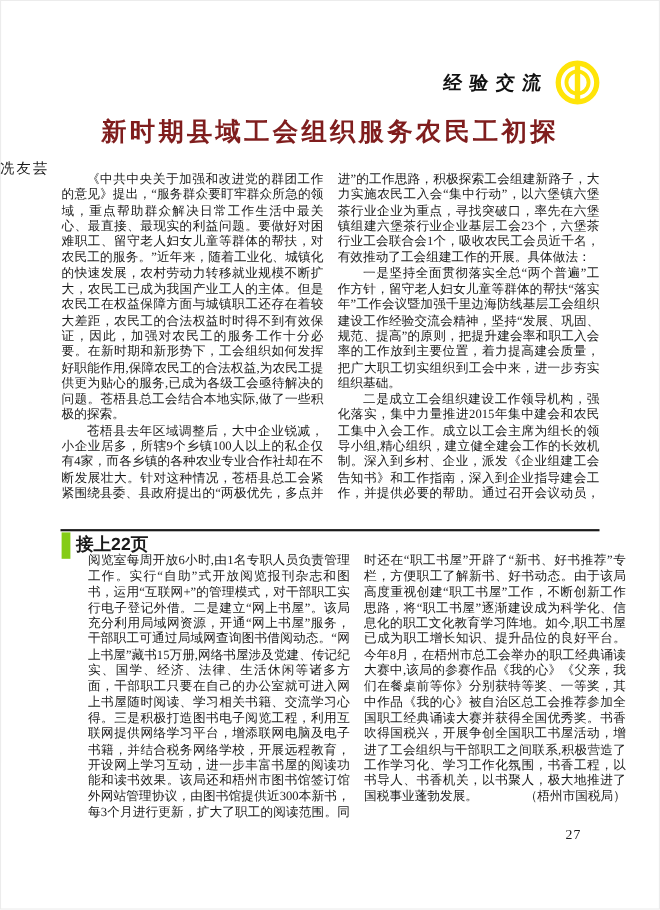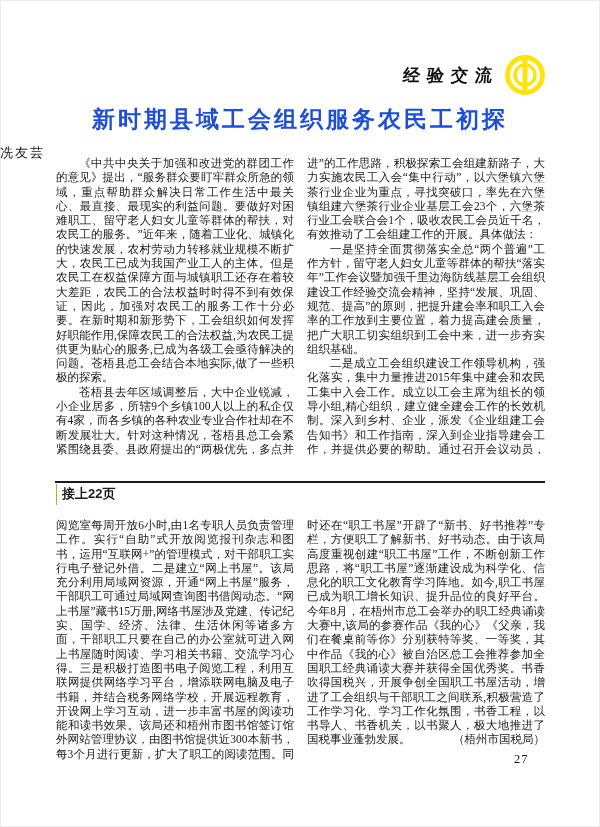--- a/index.html
+++ b/index.html
@@ -23,21 +23,21 @@
     transform:skewX(-6deg);
     white-space:nowrap;color:#111;
   }
   .union-logo{width:42px;height:42px;flex:0 0 auto;}
   
   .title{
     position:absolute;top:104px;left:0;width:100%;
     text-align:center;
     font-family:"Liberation Sans", sans-serif;
     font-weight:bold;font-size:23px;letter-spacing:3px;
-    color:#1d4ed8;
+    color:#7f1d1d;
   }
   .author{
     position:absolute;top:144px;left:0;width:100%;
     text-align:left;
     font-family:"Liberation Sans", sans-serif;
     font-weight:normal;font-size:13px;letter-spacing:2px;
   }
   
   .cols{
     position:absolute;left:56px;width:489px;
@@ -46,31 +46,31 @@
     font-size:11.5px;line-height:14.3px;
     text-align:justify;
   }
   .cols p{margin:0;text-indent:2em;}
   .cols p.no-indent{text-indent:0;}
   .cols p.section-heading{
     font-family:"Liberation Sans", sans-serif;
     font-weight:bold;
   }
   .article-top{top:156px;height:302px;}
-  .article-bottom{top:518px;height:248px;}
+  .article-bottom{top:503px;height:248px;margin-left:24px;}
   
   .divider{
     position:absolute;top:481px;left:55px;width:490px;
     border-top:2px solid #1a1a1a;height:0;
   }
   .cont-label{
     position:absolute;top:484px;left:56px;
     font-family:"Liberation Sans", sans-serif;
-    font-weight:bold;font-size:13px;
-    border-left:1px solid #84cc16;
+    font-weight:bold;font-size:16px;
+    border-left:8px solid #84cc16;
     padding:1px 8px 2px 5px;
   }
   
   .attribution{float:right;}
   .page-number{
     position:absolute;top:752px;left:514px;
     font-size:12.5px;letter-spacing:1px;
   }
 </style>
 </head>

